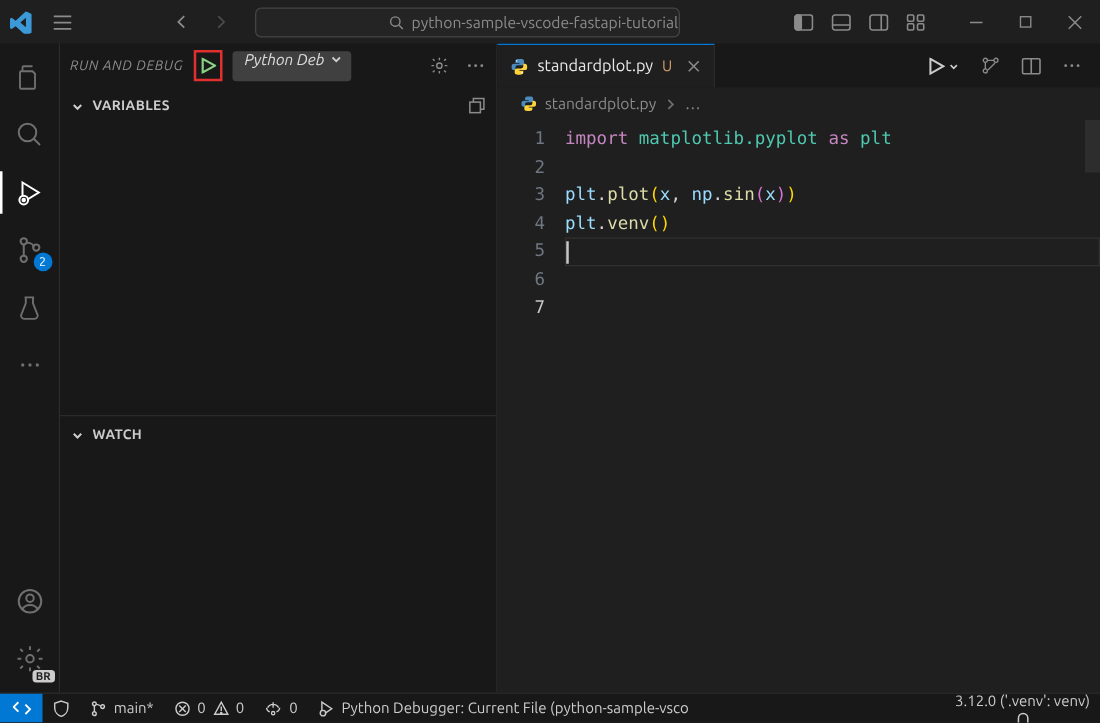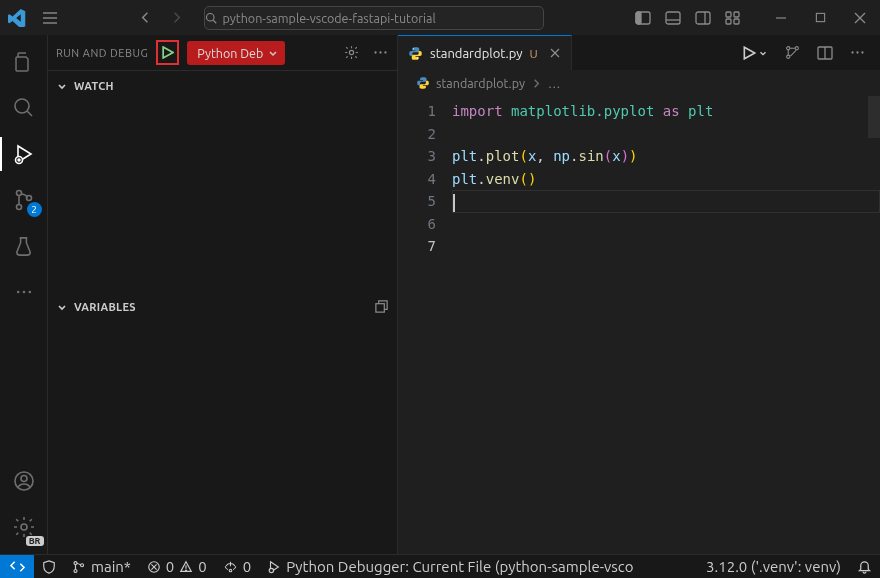--- a/index.html
+++ b/index.html
@@ -48,21 +48,21 @@
     background:var(--bg-titlebar);
     padding:0 8px; gap:10px;
   }
   .vscode-logo { width:18px; height:18px; }
   .hamburger { padding: 4px 6px; color:var(--fg-dim); }
   .tb-spacer { flex:1; }
   .nav-arrows { display:flex; gap:16px; align-items:center; color:var(--fg-dim); margin-right:10px;}
   .search-box {
     flex:0 0 340px; height:24px;
     border:1px solid #454545; border-radius:5px;
-    display:flex; align-items:center; justify-content:flex-start;
+    display:flex; align-items:center; justify-content:flex-end;
     gap:6px; color:var(--fg-dim); font-size:12.5px;
     background:#242424;
   }
   .search-box .sicon { font-size:12px; }
   .win-layout { display:flex; gap:14px; align-items:center; color:var(--fg-dim); margin-left:18px; margin-right:14px;}
   .win-controls { display:flex; gap:28px; align-items:center; color:var(--fg-dim); margin-left:10px; margin-right:6px;}
   .icon { display:inline-flex; align-items:center; justify-content:center; }
   svg { display:block; }
 
   
@@ -94,32 +94,32 @@
     padding:0 3px; border-radius:3px;
   }
 
   .sidebar {
     width:350px; background:var(--bg-sidebar);
     display:flex; flex-direction:column;
     border-right:1px solid var(--border);
   }
   .side-header {
     height:35px; display:flex; align-items:center; gap:8px;
-    padding:0 8px; font-size:11px; color:var(--fg-dim);
+    padding:0 8px; font-size:11px; color:var(--fg-dim);font-style:italic;
   }
   .side-title { letter-spacing:0.5px; }
   .play-btn {
     width:23px; height:25px;
     border:2px solid #e03030;
     display:flex; align-items:center; justify-content:center;
     color:var(--play);
   }
   .config-select {
-    height:24px; background:#b91c1c;
-    display:flex; align-items:center; padding:0 6px 0 10px;
+    height:24px; background:#404040;
+    display:flex; padding:0 6px 0 10px;
     font-size:12.5px; color:#ddd; gap:4px; border-radius:3px;
   }
   .side-header .spacer { flex:1; }
   .side-actions { display:flex; gap:12px; color:var(--fg-dim); align-items:center;}
 
   .panel-header {
     height:28px; display:flex; align-items:center; gap:6px;
     padding:0 8px; font-size:11px; font-weight:600;
     color:var(--fg); letter-spacing:0.3px;
     border-top:1px solid transparent;
@@ -191,30 +191,30 @@
 
   .minimap-scroll {
     position:absolute; right:0; top:0; width:12px; height:42px;
     background:#4b4b4b55;
   }
 
   
   .statusbar {
     height:24px; display:flex; align-items:stretch;
     background:var(--bg-darker);
-    font-size:15px; color:var(--fg);
+    font-size:12px; color:var(--fg);
     border-top:1px solid var(--border);
   }
   .sb-remote {
     background:var(--bg-statusbar-remote); color:#fff;
     width:34px; display:flex; align-items:center; justify-content:center;
   }
   .sb-item { display:flex; align-items:center; gap:5px; padding:0 8px; color:#ccc;}
   .sb-spacer { flex:1; }
-  .sb-right { display:flex; align-items:center; }
+  .sb-right { display:flex; align-items:center;flex-direction:column; }
 
   .py-icon { color:#44a8d6; font-size:13px;}
 </style>
 </head>
 <body>
 
 <div class="titlebar">
   <span class="icon vscode-logo">
     <svg width="18" height="18" viewBox="0 0 24 24">
         <path fill="#3b99d8" d="M23 3l-6-3-11 10-4-3-2 1v10l2 1 4-3 11 10 6-3V3zm-6 14l-6-5 6-5v10z"></path>
@@ -381,32 +381,20 @@
             </svg>
         </span>
         <span class="icon">
           <svg width="17" height="17" viewBox="0 0 24 24" fill="currentColor">
               <circle cx="5" cy="12" r="1.6"></circle>
               <circle cx="12" cy="12" r="1.6"></circle>
               <circle cx="19" cy="12" r="1.6"></circle>
             </svg>
         </span>
       </div>
-    </div>
-
-    <div class="panel-section sec-watch">
-      <div class="panel-header">
-        <span class="chev icon">
-            <svg width="12" height="12" viewBox="0 0 12 12" fill="none" stroke="currentColor" stroke-width="1.6">
-              <path d="M3 5l3 3 3-3"></path>
-            </svg>
-          </span>
-        <span>WATCH</span>
-      </div>
-      <div class="panel-body"></div>
     </div>
 
     <div class="panel-section sec-variables">
       <div class="panel-header">
         <span class="chev icon">
             <svg width="12" height="12" viewBox="0 0 12 12" fill="none" stroke="currentColor" stroke-width="1.6">
               <path d="M3 5l3 3 3-3"></path>
             </svg>
           </span>
         <span>VARIABLES</span>
@@ -415,20 +403,32 @@
               <svg width="15" height="15" viewBox="0 0 16 16" fill="none" stroke="currentColor" stroke-width="1.3">
                 <rect x="2" y="5" width="9" height="9"></rect>
                 <path d="M5 5V2h9v9h-3"></path>
               </svg>
             </span>
         </div>
       </div>
       <div class="panel-body"></div>
     </div>
 
+    <div class="panel-section sec-watch">
+      <div class="panel-header">
+        <span class="chev icon">
+            <svg width="12" height="12" viewBox="0 0 12 12" fill="none" stroke="currentColor" stroke-width="1.6">
+              <path d="M3 5l3 3 3-3"></path>
+            </svg>
+          </span>
+        <span>WATCH</span>
+      </div>
+      <div class="panel-body"></div>
+    </div>
+
   </div>
 
   <div class="editor">
     <div class="ed-tabs">
       <div class="ed-tab">
         <span class="py-icon icon">
           <svg width="15" height="15" viewBox="0 0 24 24">
               <path fill="#4B8BBE" d="M11 2c-4 0-4 2-4 3v2h5v1H5c-2 0-3 1-3 4s1 4 3 4h2v-3c0-2 1-3 3-3h5c2 0 3-1 3-3V5c0-1 0-3-4-3h-3z"></path>
               <circle cx="8.5" cy="4.5" r="1" fill="#fff"></circle>
               <path fill="#FFD43B" d="M13 22c4 0 4-2 4-3v-2h-5v-1h7c2 0 3-1 3-4s-1-4-3-4h-2v3c0 2-1 3-3 3H9c-2 0-3 1-3 3v2c0 1 0 3 4 3h3z"></path>

